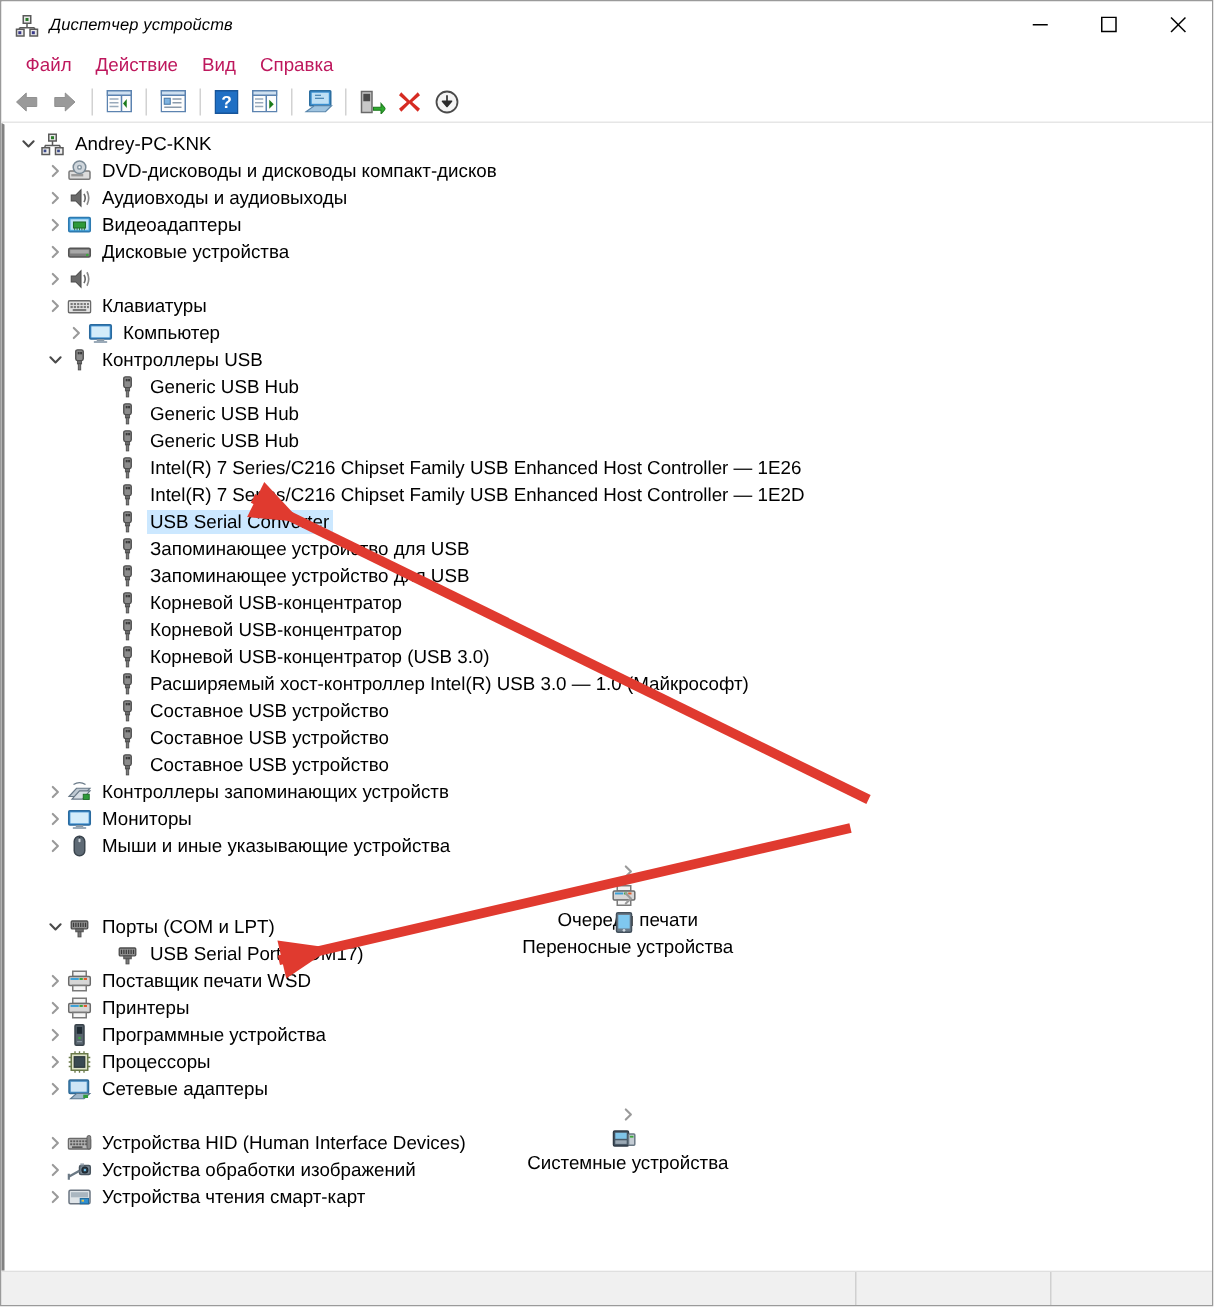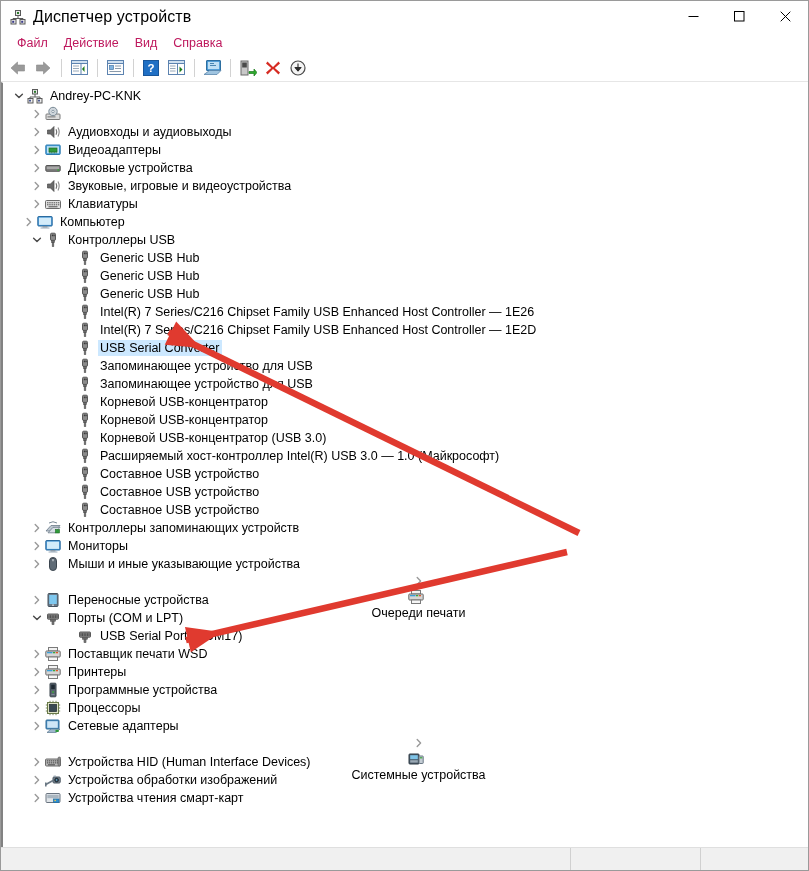--- a/index.html
+++ b/index.html
@@ -24,22 +24,23 @@
     display: flex; align-items: center;
     background: #ffffff;
     position: relative;
   }
   #title-icon {
     width: 16px; height: 16px;
     margin-left: 9px; margin-right: 7px;
     position: relative; flex: none;
   }
   #title-text {
-    font-size: 16px; color: #000000;
+    font-size: 11px; color: #000000;
     letter-spacing: 0.1px;
+    font-style: italic;
   }
   #win-controls {
     position: absolute; right: 0; top: 0;
     height: 31px; display: flex;
   }
   .win-btn {
     width: 46px; height: 31px;
     display: flex; align-items: center; justify-content: center;
     cursor: default;
   }
@@ -293,20 +294,21 @@
           <svg width="10" height="10" viewBox="0 0 10 10">
             <path d="M3.2 1.6 L6.6 5 L3.2 8.4" fill="none" stroke="#9a9a9a" stroke-width="1.4" stroke-linecap="round" stroke-linejoin="round"></path>
           </svg>
         </span>
         <span class="ic"><svg width="16" height="16" viewBox="0 0 16 16">
             <rect x="1" y="8" width="14" height="5.5" rx="0.8" fill="#dcdcdc" stroke="#7a7a7a"></rect>
             <rect x="2.5" y="10" width="8" height="1.6" fill="#9a9a9a"></rect>
             <circle cx="8" cy="5.5" r="4.2" fill="#cfd6dc" stroke="#7a8a96"></circle>
             <circle cx="8" cy="5.5" r="1.2" fill="#ffffff" stroke="#8a9aa6"></circle>
           </svg></span>
+        <span class="lbl">DVD-дисководы и дисководы компакт-дисков</span>
       </div>
       <div class="row" style="padding-left: 26px;">
         <span class="chev">
           <svg width="10" height="10" viewBox="0 0 10 10">
             <path d="M3.2 1.6 L6.6 5 L3.2 8.4" fill="none" stroke="#9a9a9a" stroke-width="1.4" stroke-linecap="round" stroke-linejoin="round"></path>
           </svg>
         </span>
         <span class="ic"><svg width="16" height="16" viewBox="0 0 16 16">
             <path d="M2.5 6 L5.5 6 L9 2.5 L9 13.5 L5.5 10 L2.5 10 Z" fill="#6a6a6a" stroke="#4a4a4a" stroke-width="0.7"></path>
             <path d="M11 5.2 Q12.6 8 11 10.8" stroke="#6a6a6a" stroke-width="1.1" fill="none"></path>
@@ -345,21 +347,20 @@
         <span class="chev">
           <svg width="10" height="10" viewBox="0 0 10 10">
             <path d="M3.2 1.6 L6.6 5 L3.2 8.4" fill="none" stroke="#9a9a9a" stroke-width="1.4" stroke-linecap="round" stroke-linejoin="round"></path>
           </svg>
         </span>
         <span class="ic"><svg width="16" height="16" viewBox="0 0 16 16">
             <path d="M2.5 6 L5.5 6 L9 2.5 L9 13.5 L5.5 10 L2.5 10 Z" fill="#6a6a6a" stroke="#4a4a4a" stroke-width="0.7"></path>
             <path d="M11 5.2 Q12.6 8 11 10.8" stroke="#6a6a6a" stroke-width="1.1" fill="none"></path>
             <path d="M13 3.5 Q15.3 8 13 12.5" stroke="#8a8a8a" stroke-width="1.1" fill="none"></path>
           </svg></span>
-        <span class="lbl">Звуковые, игровые и видеоустройства</span>
       </div>
       <div class="row" style="padding-left: 26px;">
         <span class="chev">
           <svg width="10" height="10" viewBox="0 0 10 10">
             <path d="M3.2 1.6 L6.6 5 L3.2 8.4" fill="none" stroke="#9a9a9a" stroke-width="1.4" stroke-linecap="round" stroke-linejoin="round"></path>
           </svg>
         </span>
         <span class="ic"><svg width="16" height="16" viewBox="0 0 16 16">
             <rect x="0.5" y="4.5" width="15" height="8" rx="1" fill="#e2e2e2" stroke="#6a6a6a"></rect>
             <g fill="#7a7a7a">
@@ -373,21 +374,21 @@
               <rect x="4.2" y="8" width="1.5" height="1.4"></rect>
               <rect x="6.4" y="8" width="1.5" height="1.4"></rect>
               <rect x="8.6" y="8" width="1.5" height="1.4"></rect>
               <rect x="10.8" y="8" width="1.5" height="1.4"></rect>
               <rect x="13" y="8" width="1.3" height="1.4"></rect>
               <rect x="3.5" y="10" width="9" height="1.4"></rect>
             </g>
           </svg></span>
         <span class="lbl">Клавиатуры</span>
       </div>
-      <div class="row" style="padding-left: 18px;">
+      <div class="row" style="padding-left: 40px;">
         <span class="chev">
           <svg width="10" height="10" viewBox="0 0 10 10">
             <path d="M3.2 1.6 L6.6 5 L3.2 8.4" fill="none" stroke="#9a9a9a" stroke-width="1.4" stroke-linecap="round" stroke-linejoin="round"></path>
           </svg>
         </span>
         <span class="ic"><svg width="16" height="16" viewBox="0 0 16 16">
             <rect x="0.8" y="2.5" width="14.4" height="9.5" rx="0.8" fill="#3d8fd0" stroke="#2a6a9e"></rect>
             <rect x="1.9" y="3.6" width="12.2" height="7.3" fill="#d3ecfa"></rect>
             <rect x="5.5" y="12" width="5" height="1.6" fill="#8a9aa8"></rect>
             <rect x="3.5" y="13.4" width="9" height="1.2" rx="0.4" fill="#9aaab8"></rect>
@@ -624,21 +625,21 @@
         <span class="ic"><svg width="16" height="16" viewBox="0 0 16 16">
             <rect x="3.5" y="1.5" width="9" height="3.5" fill="#f2f2f2" stroke="#7a7a7a"></rect>
             <rect x="0.8" y="5" width="14.4" height="6" rx="0.8" fill="#d6d6d6" stroke="#6a6a6a"></rect>
             <rect x="2" y="6" width="5.5" height="1.3" fill="#3aa0d8"></rect>
             <rect x="8" y="6" width="2.2" height="1.3" fill="#3aa83a"></rect>
             <rect x="10.8" y="6" width="2.2" height="1.3" fill="#e05a2a"></rect>
             <rect x="3.5" y="11" width="9" height="3.5" fill="#f6f6f6" stroke="#7a7a7a"></rect>
           </svg></span>
         <span class="lbl">Очереди печати</span>
       </div>
-      <div class="row" style="padding-left: 26px;">
+      <div class="row" style="padding-left: 26px; flex-direction: column;">
         <span class="chev">
           <svg width="10" height="10" viewBox="0 0 10 10">
             <path d="M3.2 1.6 L6.6 5 L3.2 8.4" fill="none" stroke="#9a9a9a" stroke-width="1.4" stroke-linecap="round" stroke-linejoin="round"></path>
           </svg>
         </span>
         <span class="ic"><svg width="16" height="16" viewBox="0 0 16 16">
             <rect x="3" y="1.5" width="10" height="13" rx="1" fill="#6a7a88" stroke="#43505c"></rect>
             <rect x="4.2" y="3" width="7.6" height="9" fill="#7fc8ef"></rect>
             <circle cx="8" cy="13.2" r="0.9" fill="#cfd8e0"></circle>
           </svg></span>

